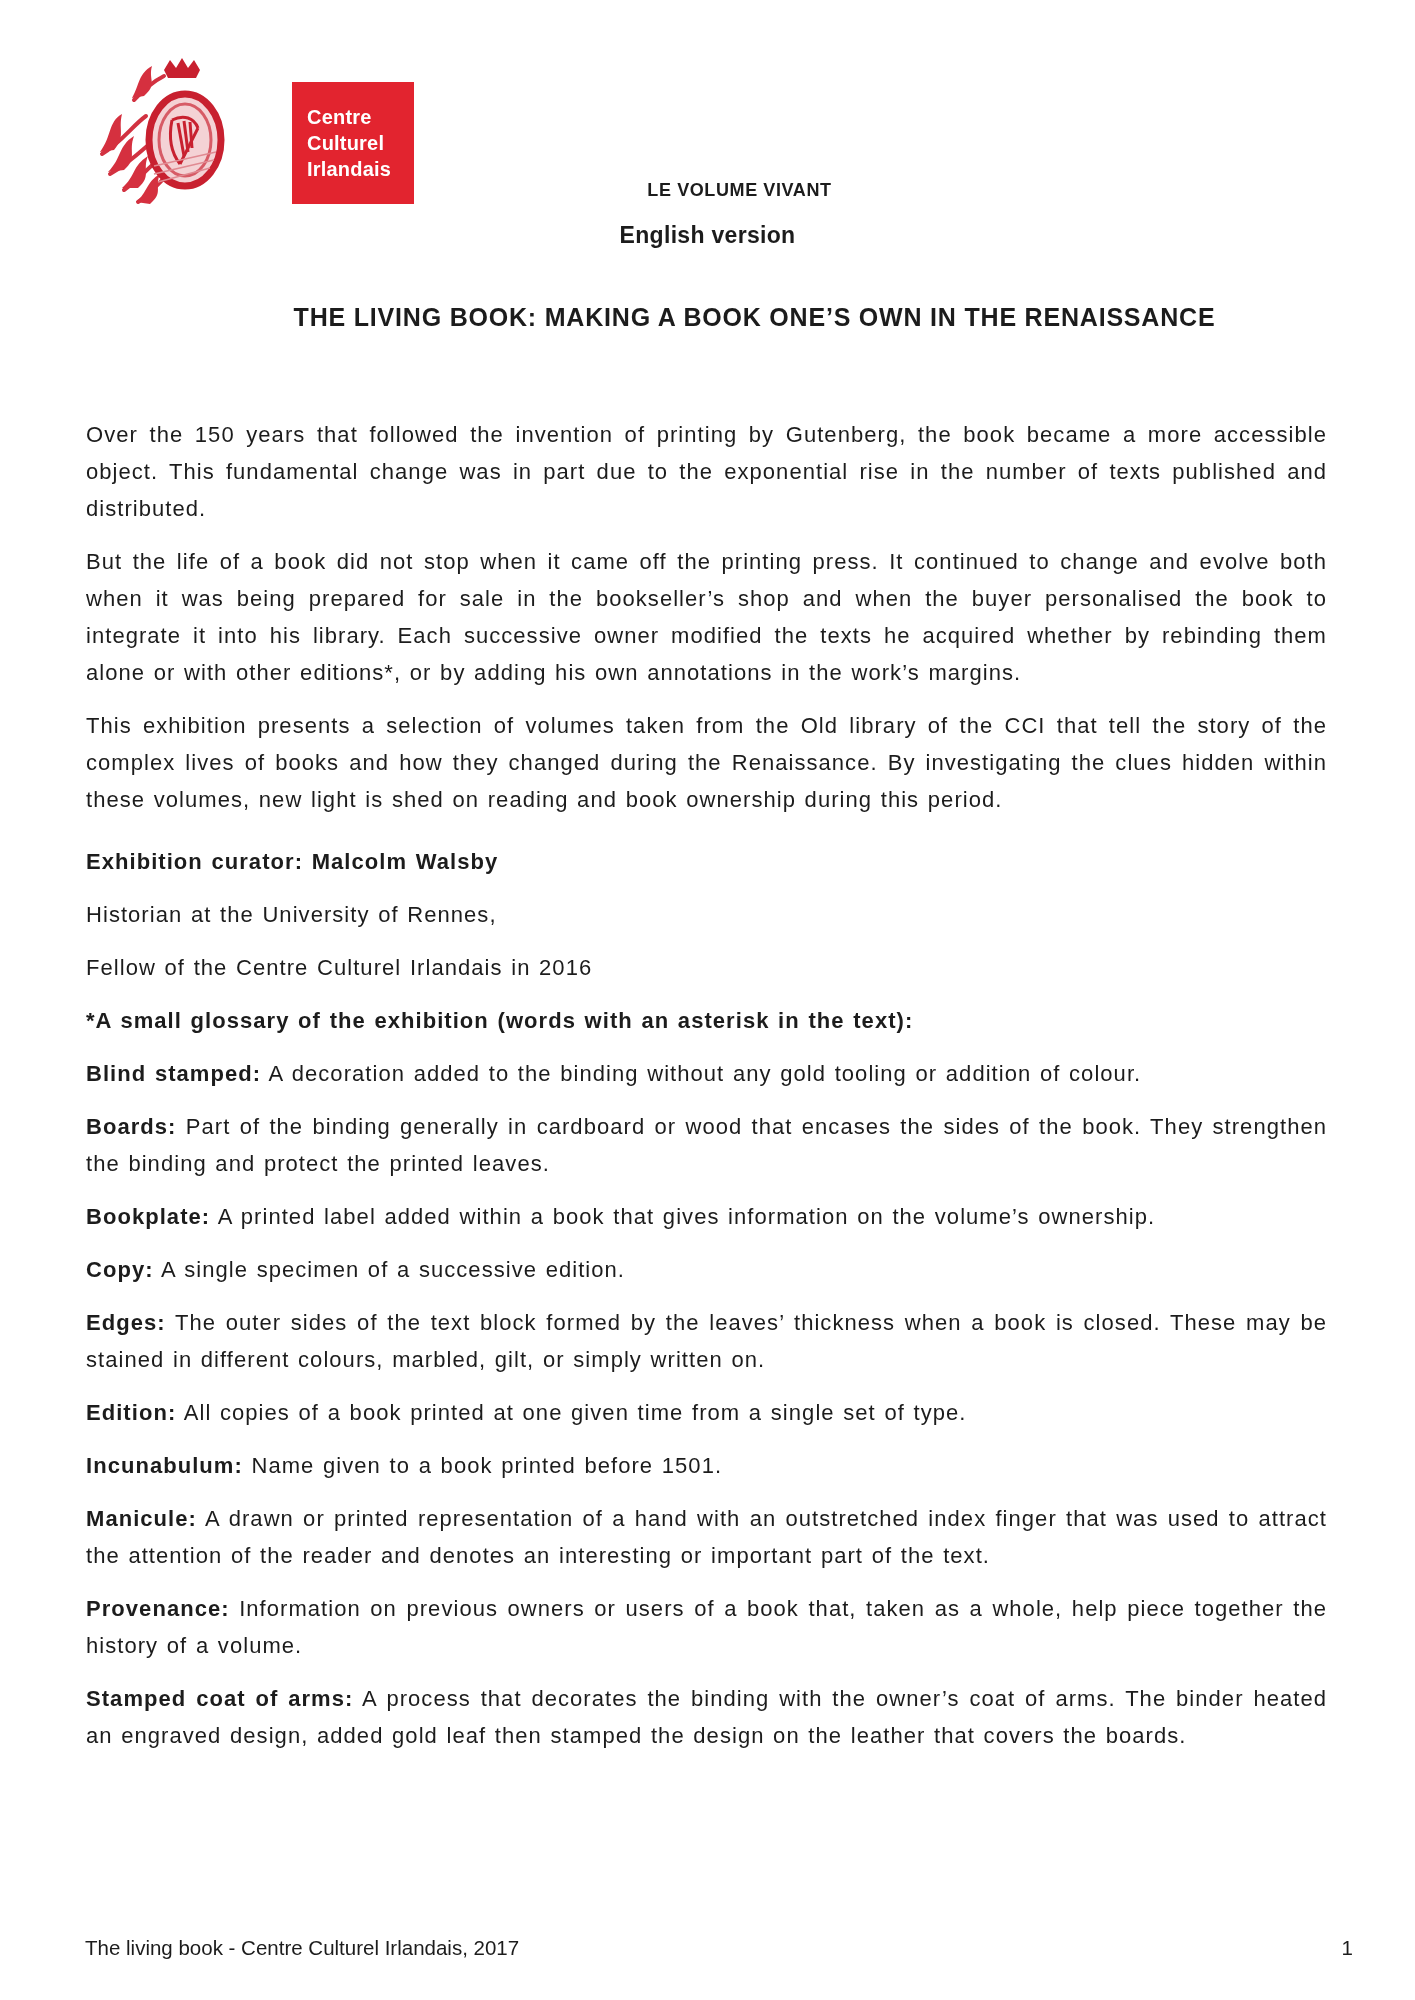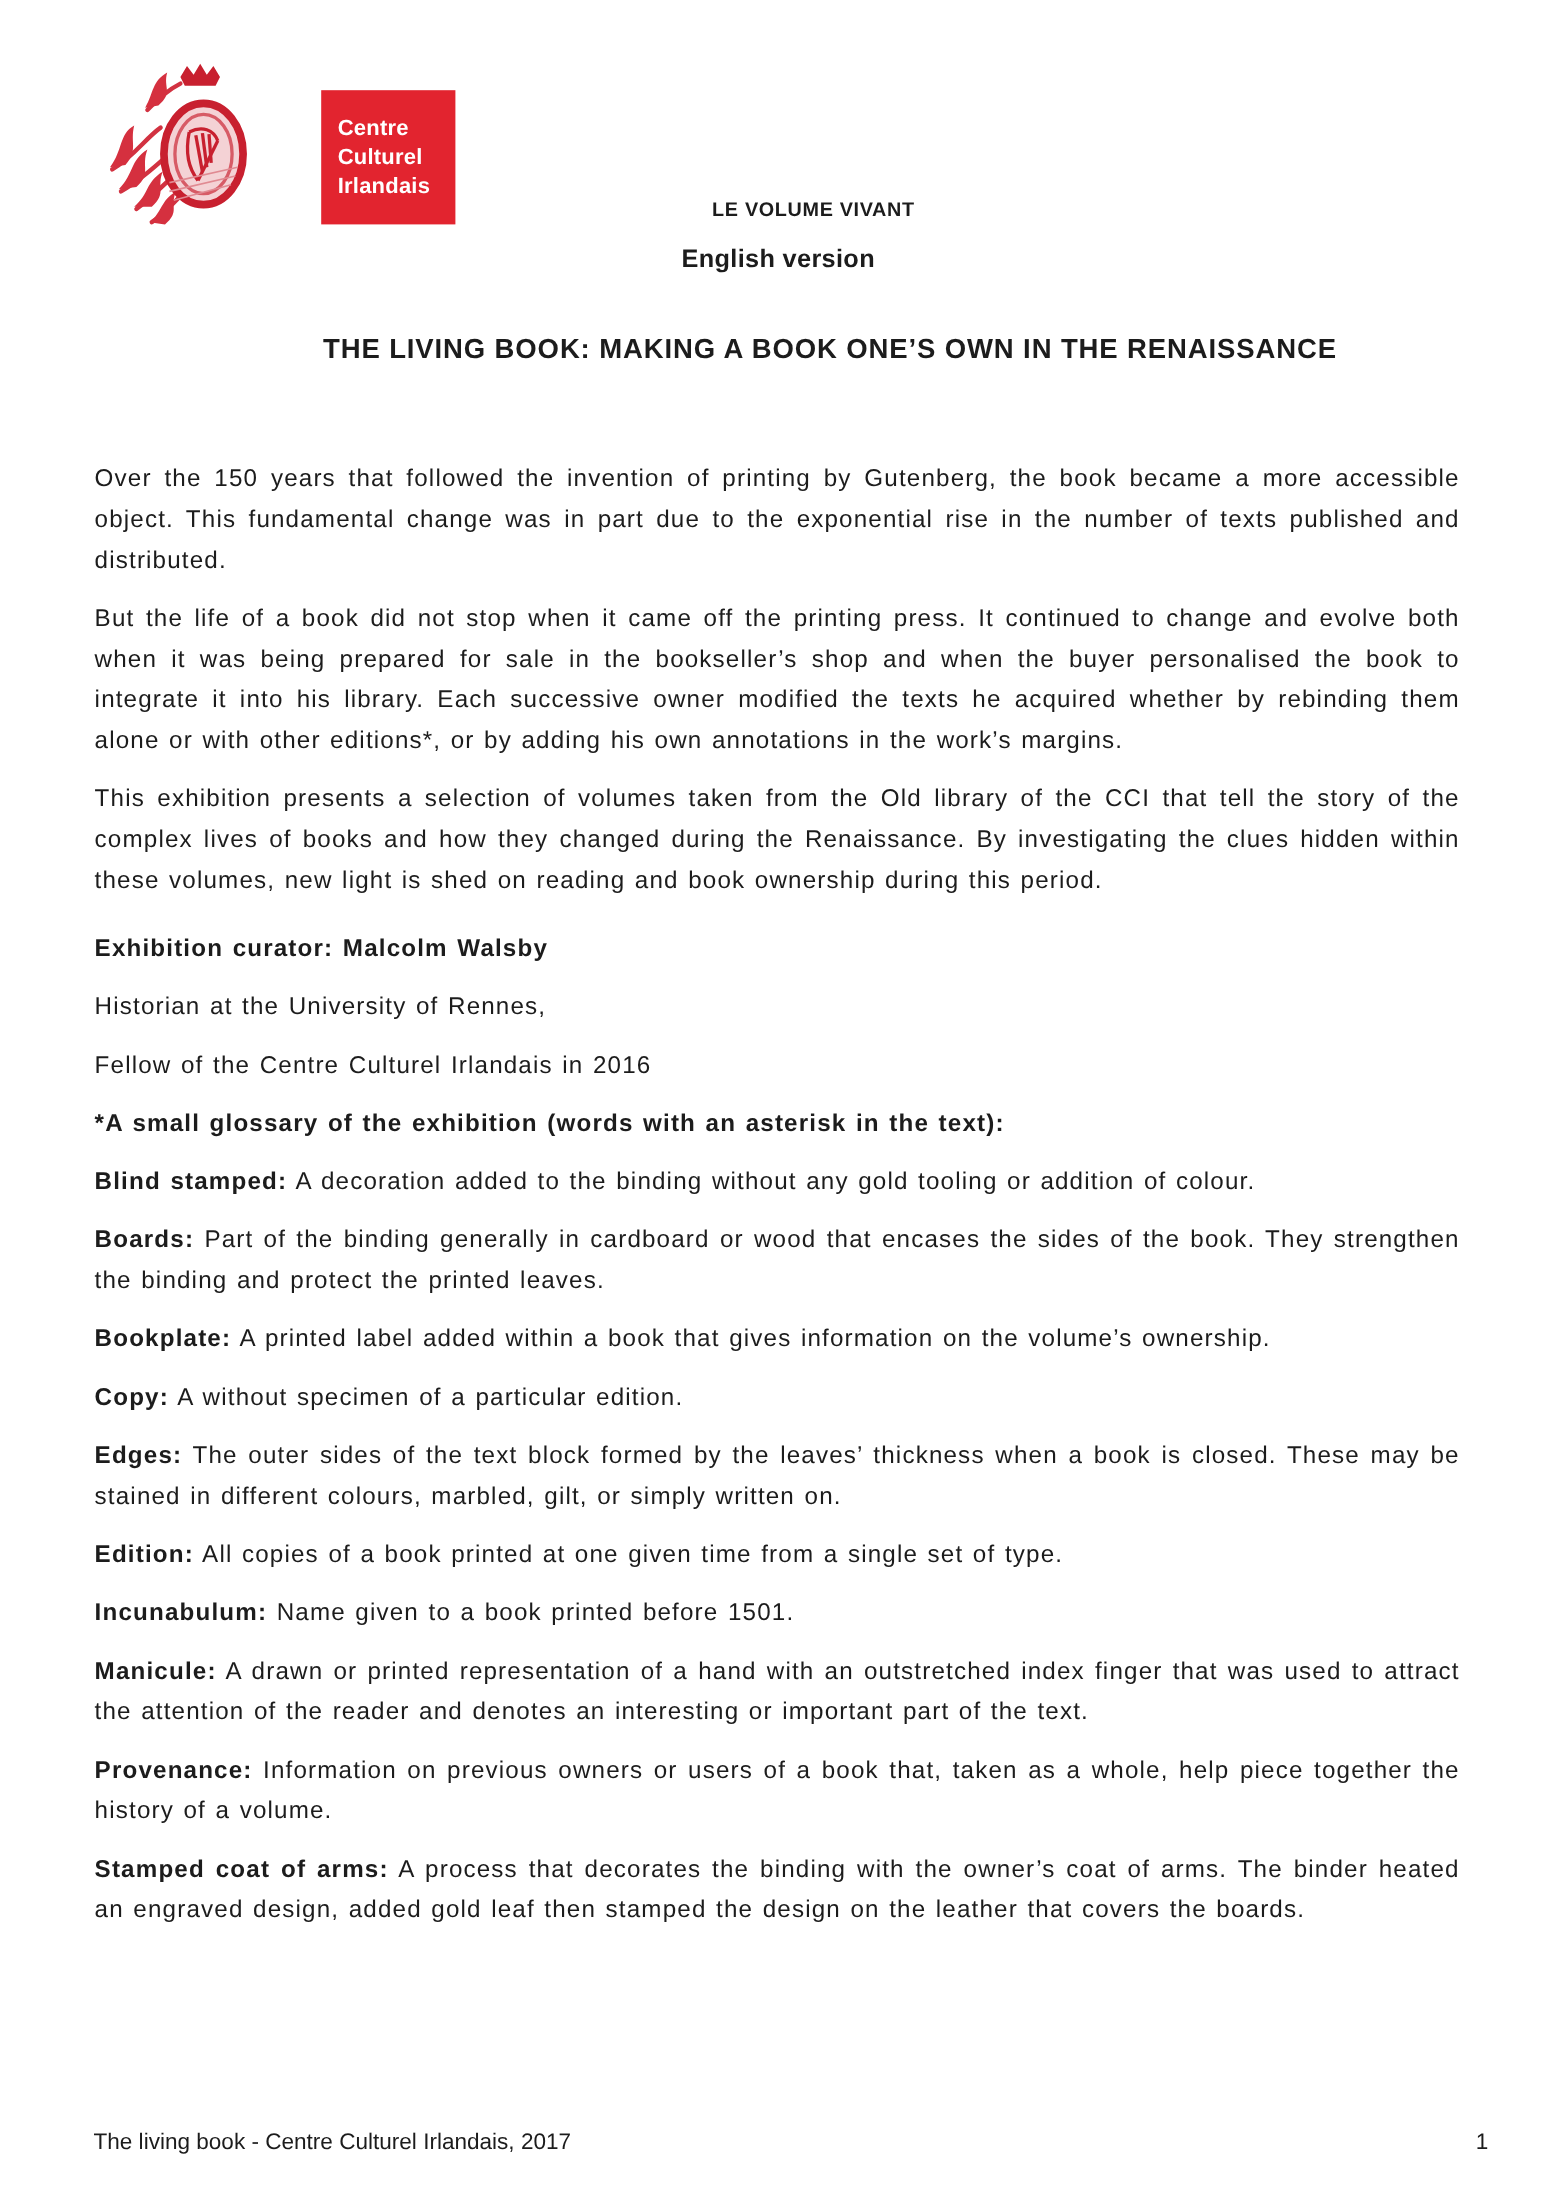--- a/index.html
+++ b/index.html
@@ -110,21 +110,21 @@
       <p class="bold">Exhibition curator: Malcolm Walsby</p>
       <p>Historian at the University of Rennes,</p>
       <p><span>Fellow of the </span><span class="it">Centre Culturel Irlandais</span><span> in 2016</span></p>
     </div>
 
     <p class="glossary-heading">*A small glossary of the exhibition (words with an asterisk in the text):</p>
 
     <p class="glossary-entry"><b>Blind stamped:</b><span> A decoration added to the binding without any gold tooling or addition of colour.</span></p>
     <p class="glossary-entry"><b>Boards:</b><span> Part of the binding generally in cardboard or wood that encases the sides of the book. They strengthen the binding and protect the printed leaves.</span></p>
     <p class="glossary-entry"><b>Bookplate:</b><span> A printed label added within a book that gives information on the volume’s ownership.</span></p>
-    <p class="glossary-entry"><b>Copy:</b><span> A without specimen of a particular edition.</span></p>
+    <p class="glossary-entry"><b>Copy:</b><span> A single specimen of a successive edition.</span></p>
     <p class="glossary-entry"><b>Edges:</b><span> The outer sides of the text block formed by the leaves’ thickness when a book is closed. These may be stained in different colours, marbled, gilt, or simply written on.</span></p>
     <p class="glossary-entry"><b>Edition:</b><span> All copies of a book printed at one given time from a single set of type.</span></p>
     <p class="glossary-entry"><b>Incunabulum:</b><span> Name given to a book printed before 1501.</span></p>
     <p class="glossary-entry"><b>Manicule:</b><span> A drawn or printed representation of a hand with an outstretched index finger that was used to attract the attention of the reader and denotes an interesting or important part of the text.</span></p>
     <p class="glossary-entry"><b>Provenance:</b><span> Information on previous owners or users of a book that, taken as a whole, help piece together the history of a volume.</span></p>
     <p class="glossary-entry"><b>Stamped coat of arms:</b><span> A process that decorates the binding with the owner’s coat of arms. The binder heated an engraved design, added gold leaf then stamped the design on the leather that covers the boards.</span></p>
   </div>
 
   <div class="footer">
     <span>The living book - Centre Culturel Irlandais, 2017</span>

